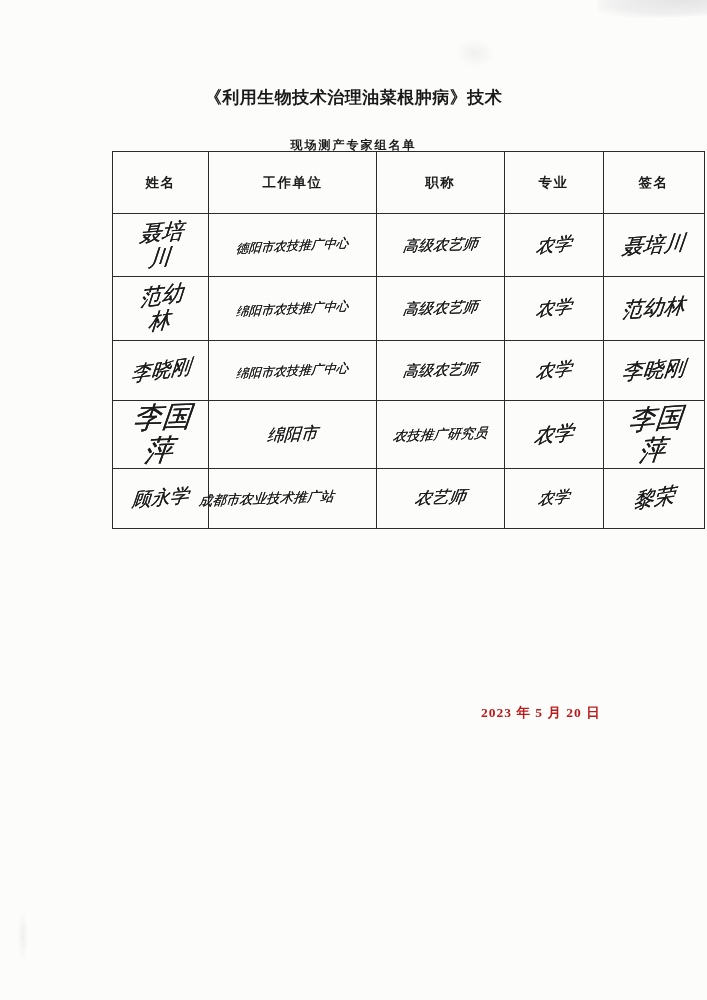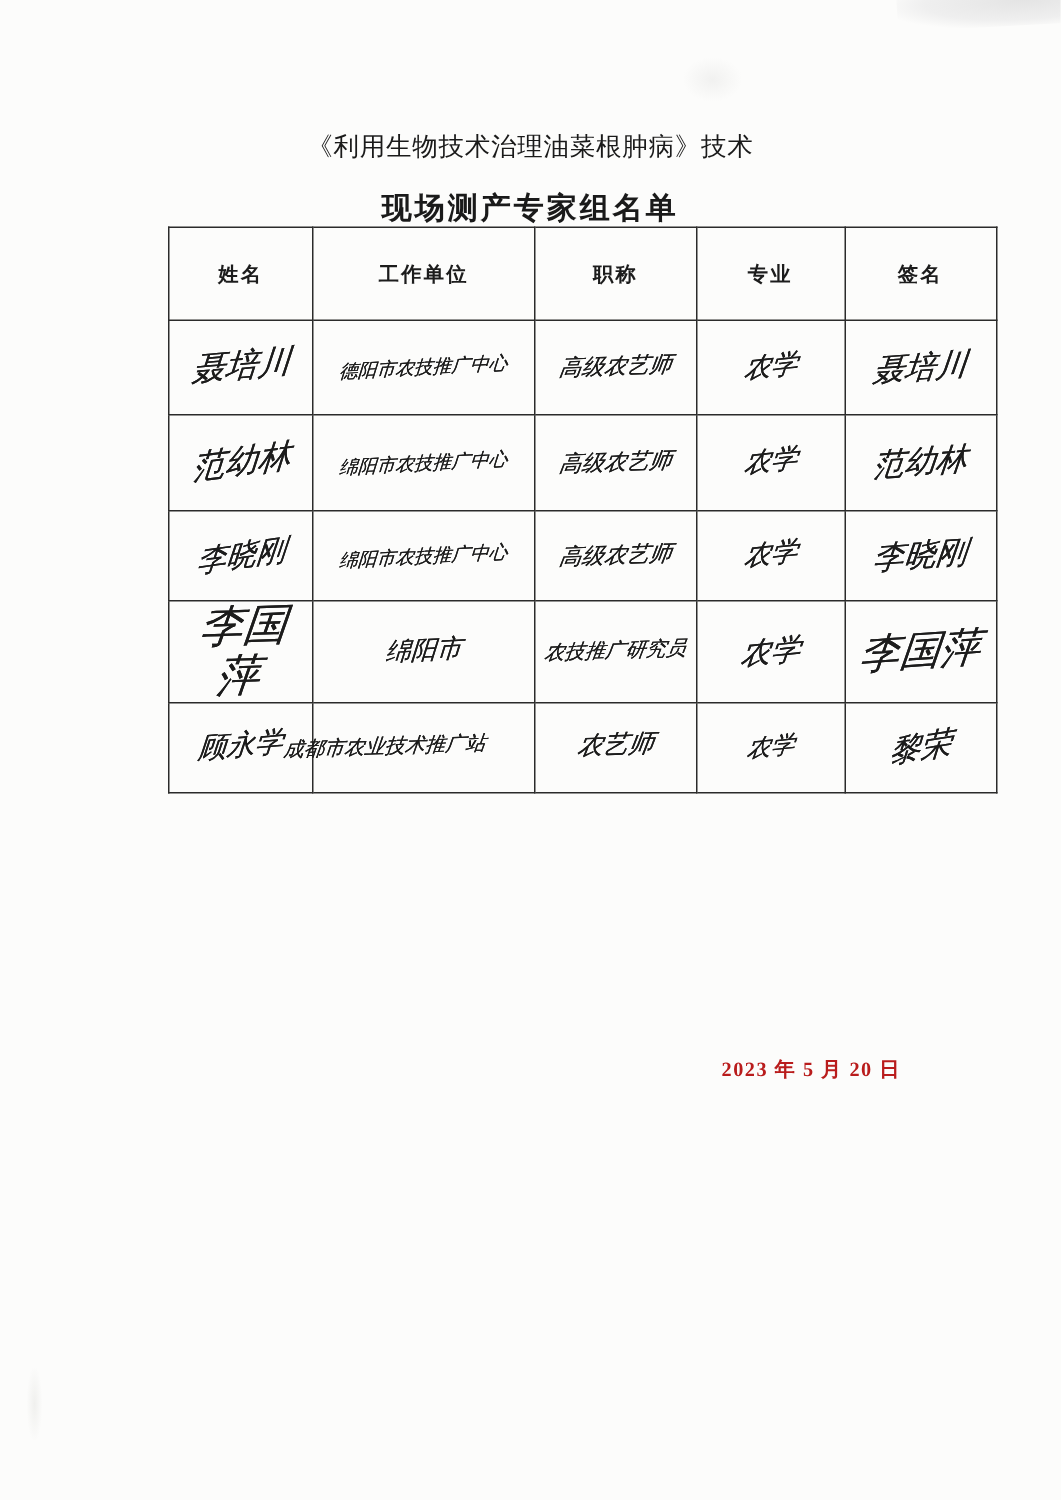--- a/index.html
+++ b/index.html
@@ -20,42 +20,42 @@
     left:455px;top:38px;width:40px;height:30px;
     background:radial-gradient(ellipse at center, #f1f1f0 0%, rgba(252,252,251,0) 70%);
   }
   .smudge.bl{
     left:18px;top:912px;width:10px;height:48px;
     background:radial-gradient(ellipse at center, #f0f0ee 0%, rgba(252,252,251,0) 75%);
   }
 
   .title1{
     position:absolute;left:0;right:0;top:86px;margin:0;
-    text-align:center;font-size:17px;font-weight:400;letter-spacing:.5px;
+    text-align:center;font-size:17px;font-weight:700;letter-spacing:.5px;
     color:#1a1a1a;
   }
   .title2{
-    position:absolute;left:0;right:0;top:121px;margin:4px;
-    text-align:center;font-size:20px;font-weight:700;letter-spacing:2px;
+    position:absolute;left:0;right:0;top:121px;margin:16px;
+    text-align:center;font-size:12px;font-weight:700;letter-spacing:2px;
     color:#1a1a1a;
   }
 
   table.roster{
     position:absolute;left:112px;top:151px;
     border-collapse:collapse;table-layout:fixed;
     background:transparent;
   }
   table.roster col.c1{width:96px}
   table.roster col.c2{width:99px}
   table.roster col.c3{width:96px}
   table.roster col.c4{width:99px}
   table.roster col.c5{width:101px}
   table.roster th, table.roster td{
     border:1.6px solid #2b2b2b;
-    padding:0 6px;text-align:center;vertical-align:middle;
+    padding:0 16px;text-align:center;vertical-align:middle;
     overflow:visible;
   }
   tr.hdr{height:62px}
   tr.r1{height:63px}
   tr.r2{height:64px}
   tr.r3{height:60px}
   tr.r4{height:63px}
   tr.r5{height:60px}
   table.roster th{
     font-size:13.5px;font-weight:700;letter-spacing:1.5px;color:#1c1c1c;

